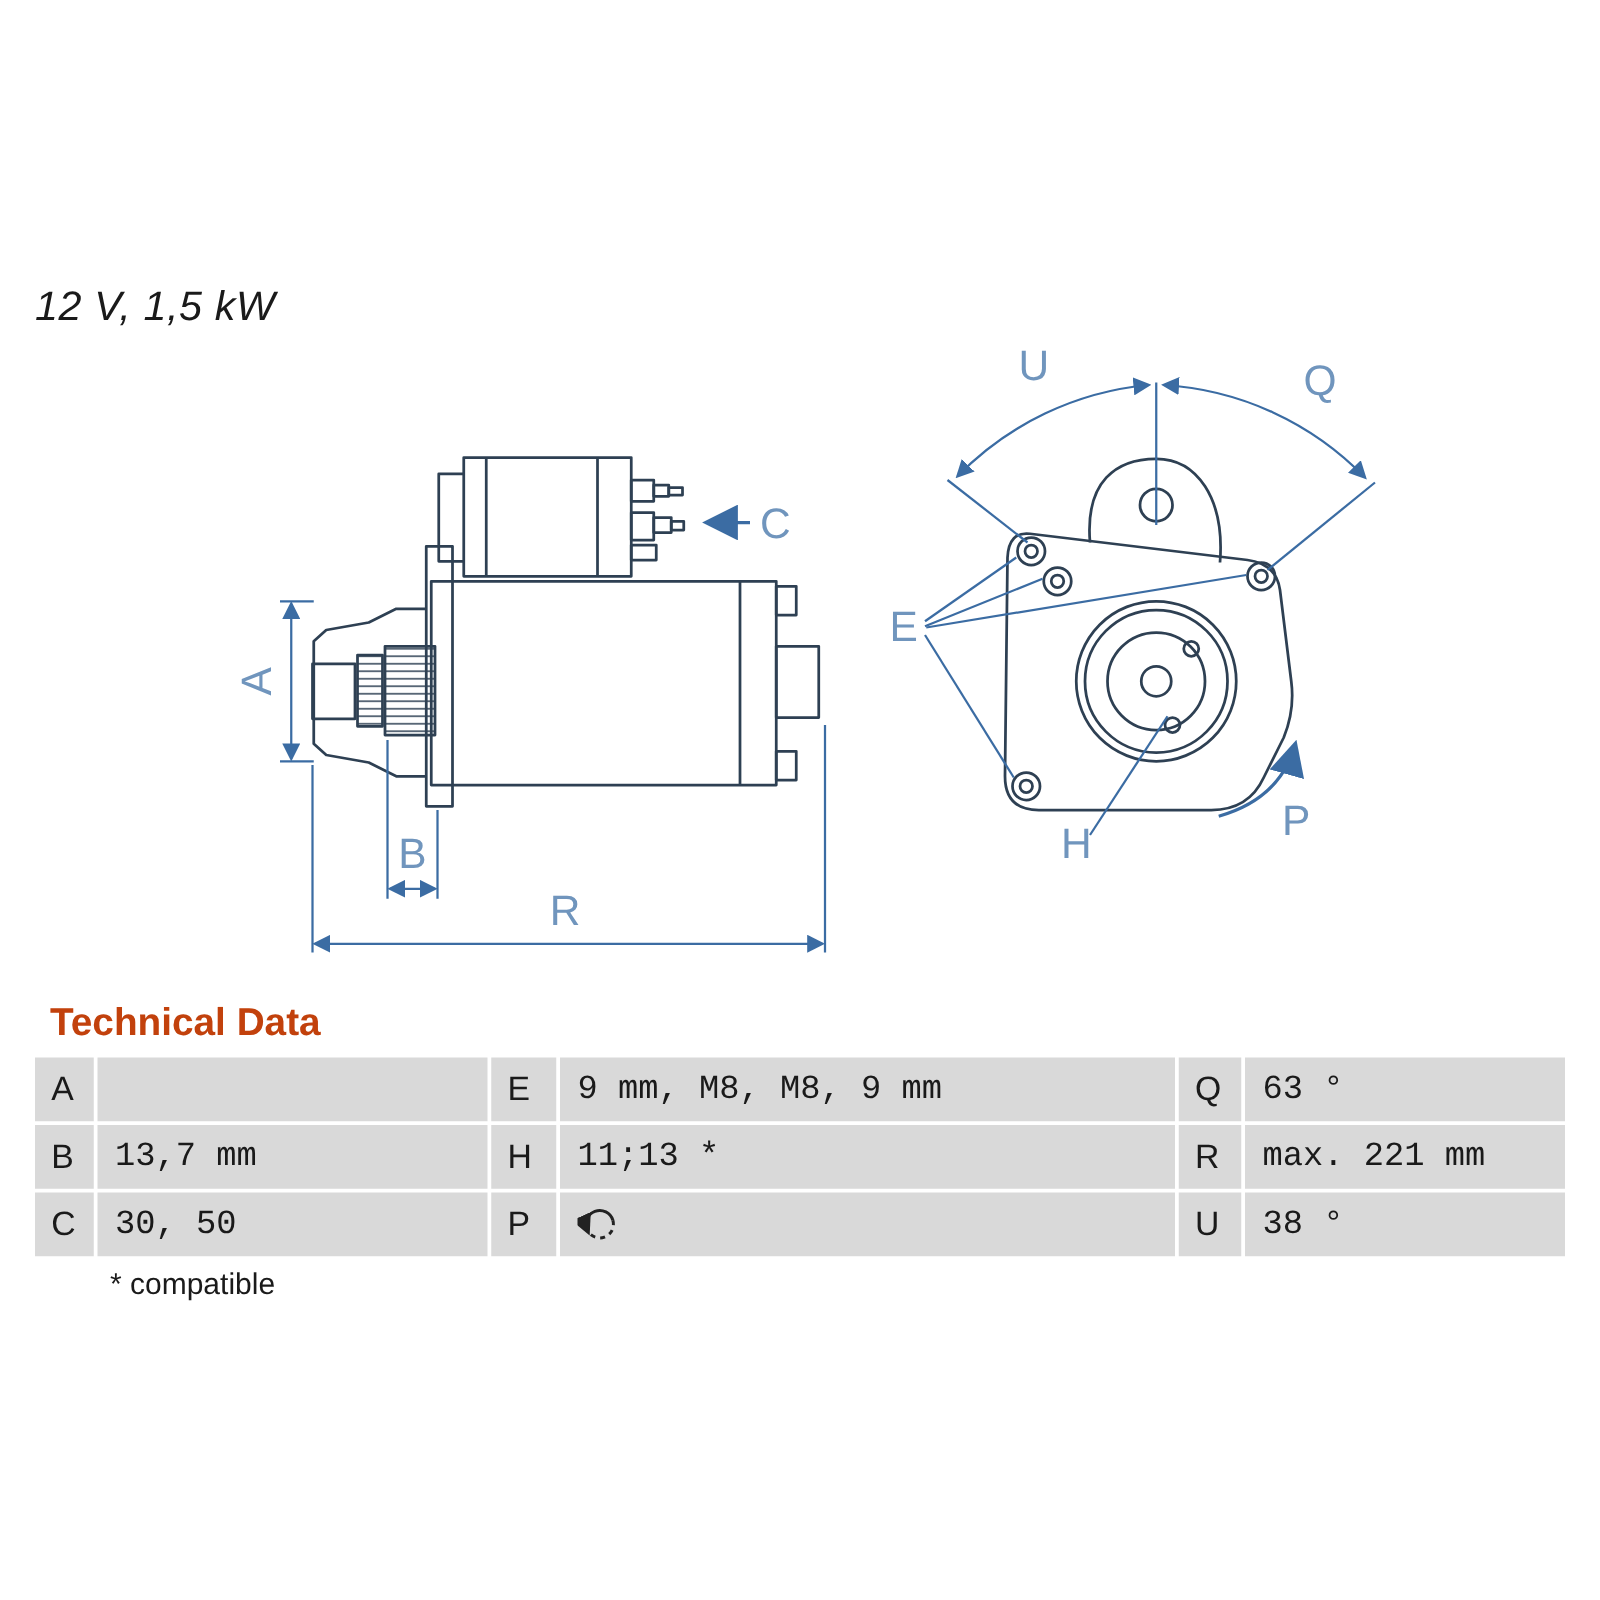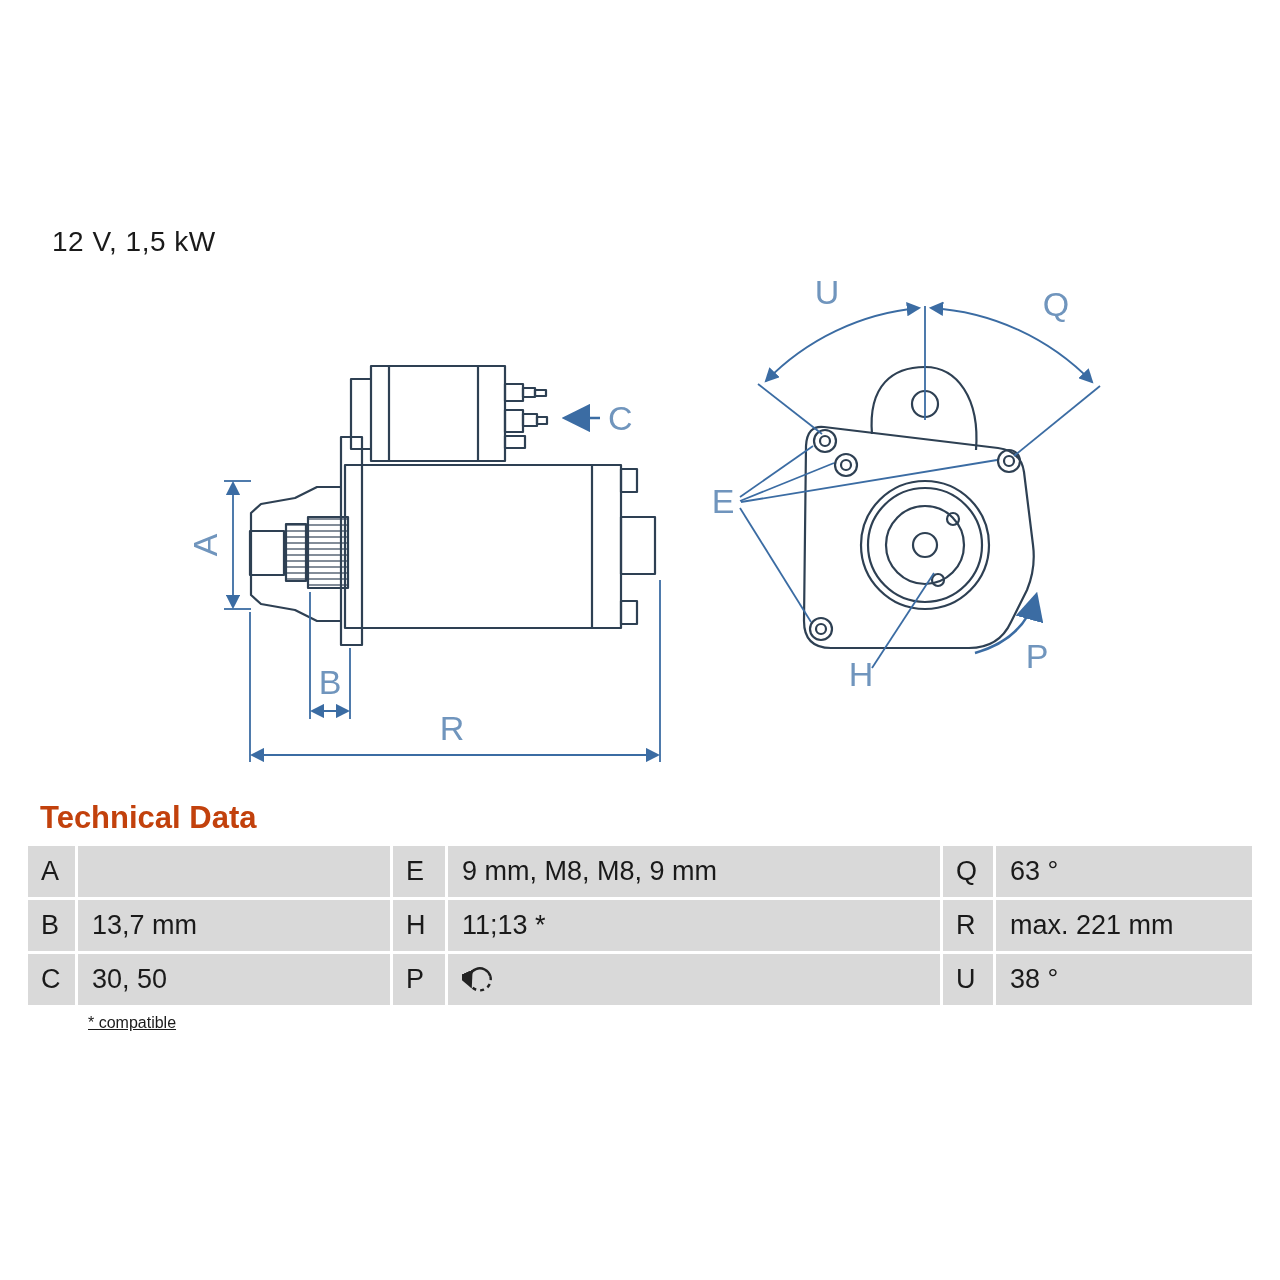--- a/index.html
+++ b/index.html
@@ -1,21 +1,22 @@
 <!DOCTYPE html>
 <html style="--outline: #2e4053; --dimension: #3b6ca3; --label: #7095bd; --table-bg: #d9d9d9; --text: #1a1a1a; --icon: #222222;"><head>
 <meta charset="utf-8">
 <style>
   * { margin:0; padding:0; box-sizing:border-box; }
   html,body { width:1280px; height:1280px; background:#ffffff; font-family:"Liberation Sans",sans-serif; position:relative; overflow:hidden; }
 
   .page-title {
-    position:absolute; left:52px; top:226px;
-    font-size:28px; color:var(--text,#111);
+    position:absolute; left:28px; top:226px;
+    font-size:33px; color:var(--text,#111);
     letter-spacing:0.5px;
+    font-style:italic;
   }
 
   svg.drawing { position:absolute; left:0; top:0; }
 
   .outline { stroke:var(--outline,#2e4053); fill:none; stroke-width:2.2; stroke-linejoin:round; }
   .hatchline { stroke:var(--outline,#2e4053); stroke-width:1.2; }
   .dim { stroke:var(--dimension,#3b6ca3); fill:none; stroke-width:1.8; }
   .dim-bold { stroke:var(--dimension,#3b6ca3); fill:none; stroke-width:2.6; }
   .arrowfill { fill:var(--dimension,#3b6ca3); }
   .dimlabel { fill:var(--label,#7095bd); font-family:"Liberation Sans",sans-serif; font-size:34px; }
@@ -33,30 +34,30 @@
     gap:3px;
     background:#ffffff;
   }
   .cell {
     background:var(--table-bg,#d9d9d9);
     display:flex; align-items:center;
     font-size:27px; color:var(--text,#111);
     padding-left:13px;
     white-space:nowrap;
   }
-  .cell.value { padding-left:14px; }
+  .cell.value { padding-left:14px;font-family:Liberation Mono, monospace; }
 
   .rot-icon { display:block; }
   .rot-solid { stroke:var(--icon,#222); stroke-width:2.4; fill:none; }
   .rot-dashed { stroke:var(--icon,#222); stroke-width:2.4; fill:none; stroke-dasharray:4 4; }
   .rot-arrowfill { fill:var(--icon,#222); }
 
   .footnote {
     position:absolute; left:88px; top:1014px;
-    font-size:16px; color:var(--text,#111);text-decoration:underline;
+    font-size:24px; color:var(--text,#111);
   }
 </style>
 </head>
 <body>
 
 <div class="page-title">12 V, 1,5 kW</div>
 
 <svg class="drawing" width="1280" height="800" viewBox="0 0 1280 800">
   <defs>
     <marker id="ah" viewBox="0 0 10 10" refX="8.5" refY="5" markerWidth="8" markerHeight="8" orient="auto-start-reverse">

